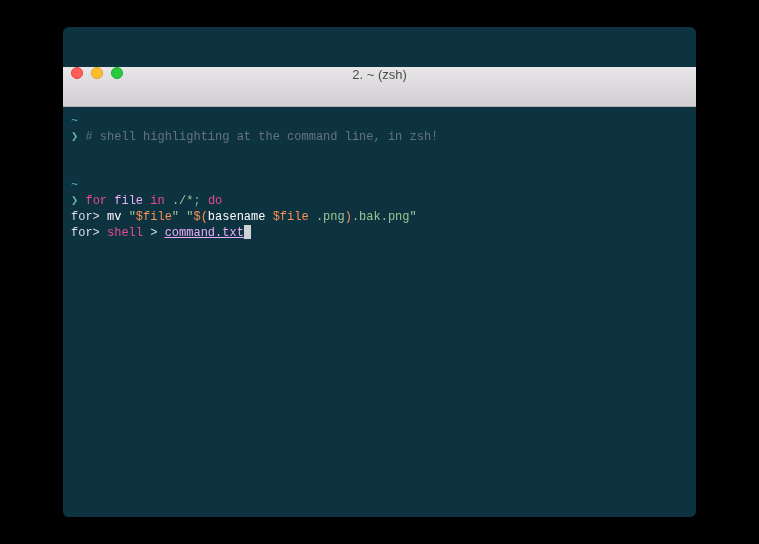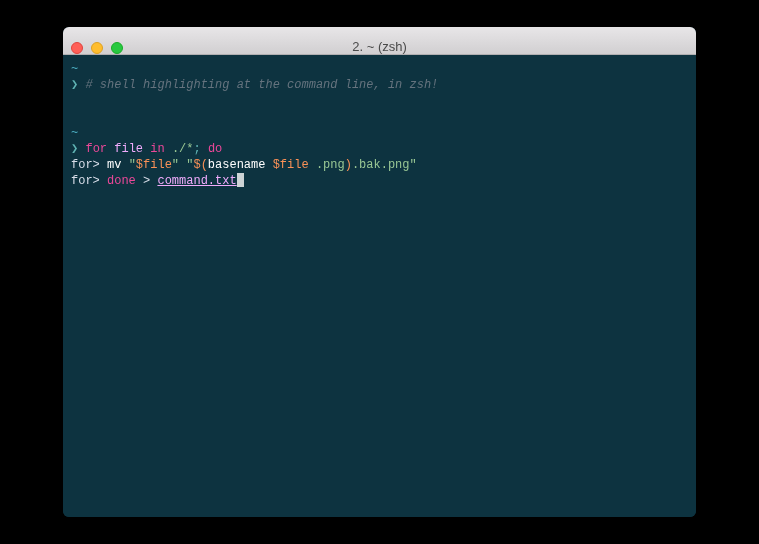--- a/index.html
+++ b/index.html
@@ -17,27 +17,28 @@
       width: 633px;
       height: 490px;
       background: #0d3340;
       border-radius: 6px;
       box-shadow: 0 20px 60px rgba(0,0,0,0.6);
       overflow: hidden;
       display: flex;
       flex-direction: column;
     }
     .titlebar {
-      height: 28px;
+      height: 40px;
       background: linear-gradient(#e8e6e8, #d1cfd1);
       border-bottom: 1px solid #b1afb1;
       display: flex;
-      align-items: flex-end;
+      align-items: flex-start;
       position: relative;
       flex-shrink: 0;
+      margin-top: 40px;
     }
     .traffic-lights {
       display: flex;
       gap: 8px;
       margin-left: 8px;
     }
     .light {
       width: 12px;
       height: 12px;
       border-radius: 50%;
@@ -58,21 +59,21 @@
       flex: 1;
       background: #0d3340;
       padding: 6px 8px;
       color: #cdd3d5;
       line-height: 16px;
       white-space: pre;
       overflow: hidden;
     }
     .tilde   { color: #4db0c4; }
     .prompt  { color: #5fb3b3; font-weight: bold; }
-    .comment { color: #65737e; font-style: italic; }
+    .comment { color: #65737e; }
     .keyword { color: #ec4899; }
     .var     { color: #f0abfc; }
     .path    { color: #99c794; }
     .punct   { color: #5fb3b3; }
     .cont    { color: #d8dee9; }
     .cmd     { color: #ffffff; }
     .string  { color: #99c794; }
     .stringv { color: #f99157; margin-top: 23px; }
     .redir   { color: #d8dee9; }
     .underline { text-decoration: underline; }
@@ -97,14 +98,14 @@
     </div>
     <div class="title">2. ~ (zsh)</div>
   </div>
   <div class="terminal"><span class="tilde">~</span>
 <span class="prompt">❯</span> <span class="comment"># shell highlighting at the command line, in zsh!</span>
 
 
 <span class="tilde">~</span>
 <span class="prompt">❯</span> <span class="keyword">for</span> <span class="var">file</span> <span class="keyword">in</span> <span class="path">./*</span><span class="punct">;</span> <span class="keyword">do</span>
 <span class="cont">for&gt;</span> <span class="cmd">mv</span> <span class="string">"</span><span class="stringv">$file</span><span class="string">"</span> <span class="string">"</span><span class="stringv">$(</span><span class="cmd">basename</span> <span class="stringv">$file</span> <span class="string">.png</span><span class="stringv">)</span><span class="string">.bak.png</span><span class="string">"</span>
-<span class="cont">for&gt;</span> <span class="keyword">done</span> <span class="redir">&gt;</span> <span class="var underline">command.txt</span><span class="cursor"></span></div>
+<span class="cont">for&gt;</span> <span class="keyword">shell</span> <span class="redir">&gt;</span> <span class="var underline">command.txt</span><span class="cursor"></span></div>
 </div>
 
 </body></html>

